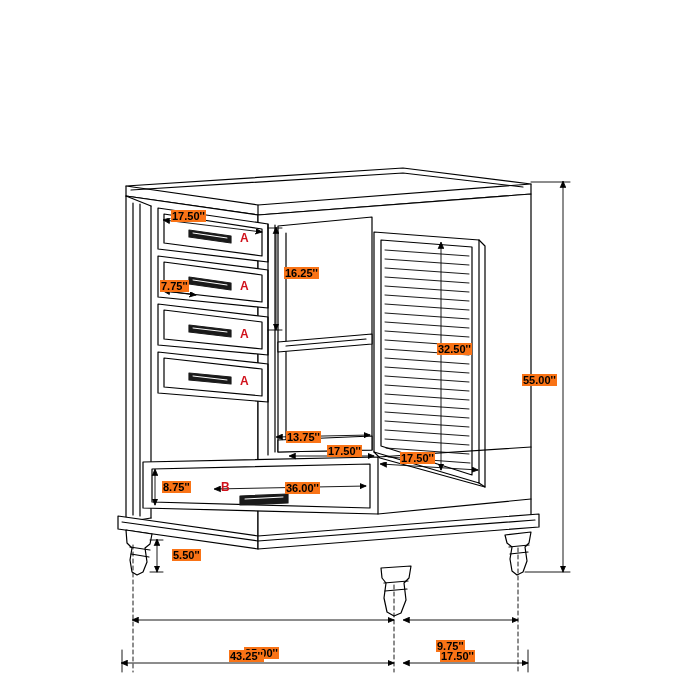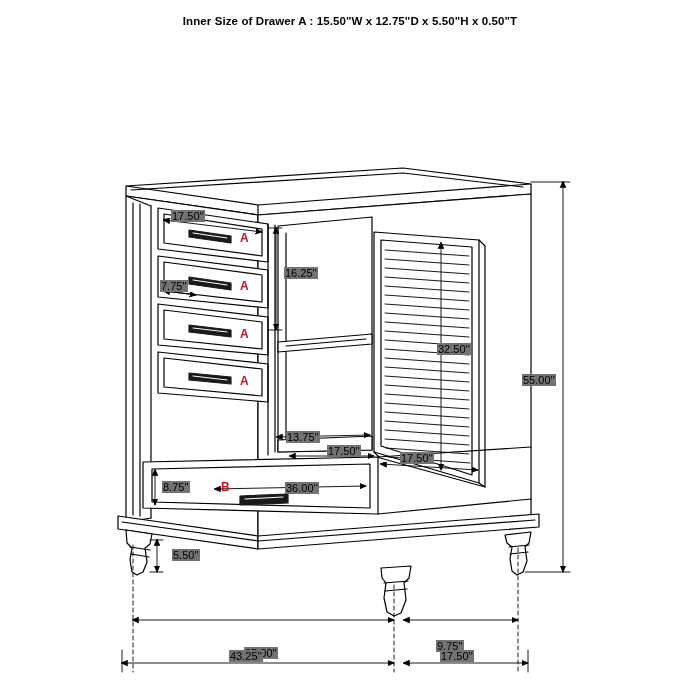--- a/index.html
+++ b/index.html
@@ -37,43 +37,42 @@
   svg.diagram {
     position: absolute;
     top: 0;
     left: 0;
     width: 700px;
     height: 700px;
   }
   .dim-label {
     position: absolute;
     font-size: 11px;
-    font-weight: normal;
+    font-weight: bold;
     color: #000;
     white-space: nowrap;
-    background: #737373;
+    background: #f97316;
     padding: 0 1px;
     line-height: 12px;
   }
   .letter-label {
     position: absolute;
     font-size: 12px;
     font-weight: bold;
     color: #d0111b;
     white-space: nowrap;
     line-height: 12px;
   }
 </style>
 </head>
 <body>
 
 <div id="stage">
 
   <div class="header">
-    <div>Inner Size of Drawer A : 15.50"W x 12.75"D x 5.50"H x 0.50"T</div>
   </div>
 
   <svg class="diagram" viewBox="0 0 700 700">
     <g fill="none" stroke="#000000" stroke-width="1.2" stroke-linejoin="round" stroke-linecap="round">
 
       <polygon points="126,186 403,168 531,184 258,205" fill="#ffffff" stroke="#000000"></polygon>
       <polyline points="126,186 126,196 258,215 258,205"></polyline>
       <polyline points="258,215 531,194 531,184"></polyline>
 
       <polyline points="131,190 403,173 523,187"></polyline>

